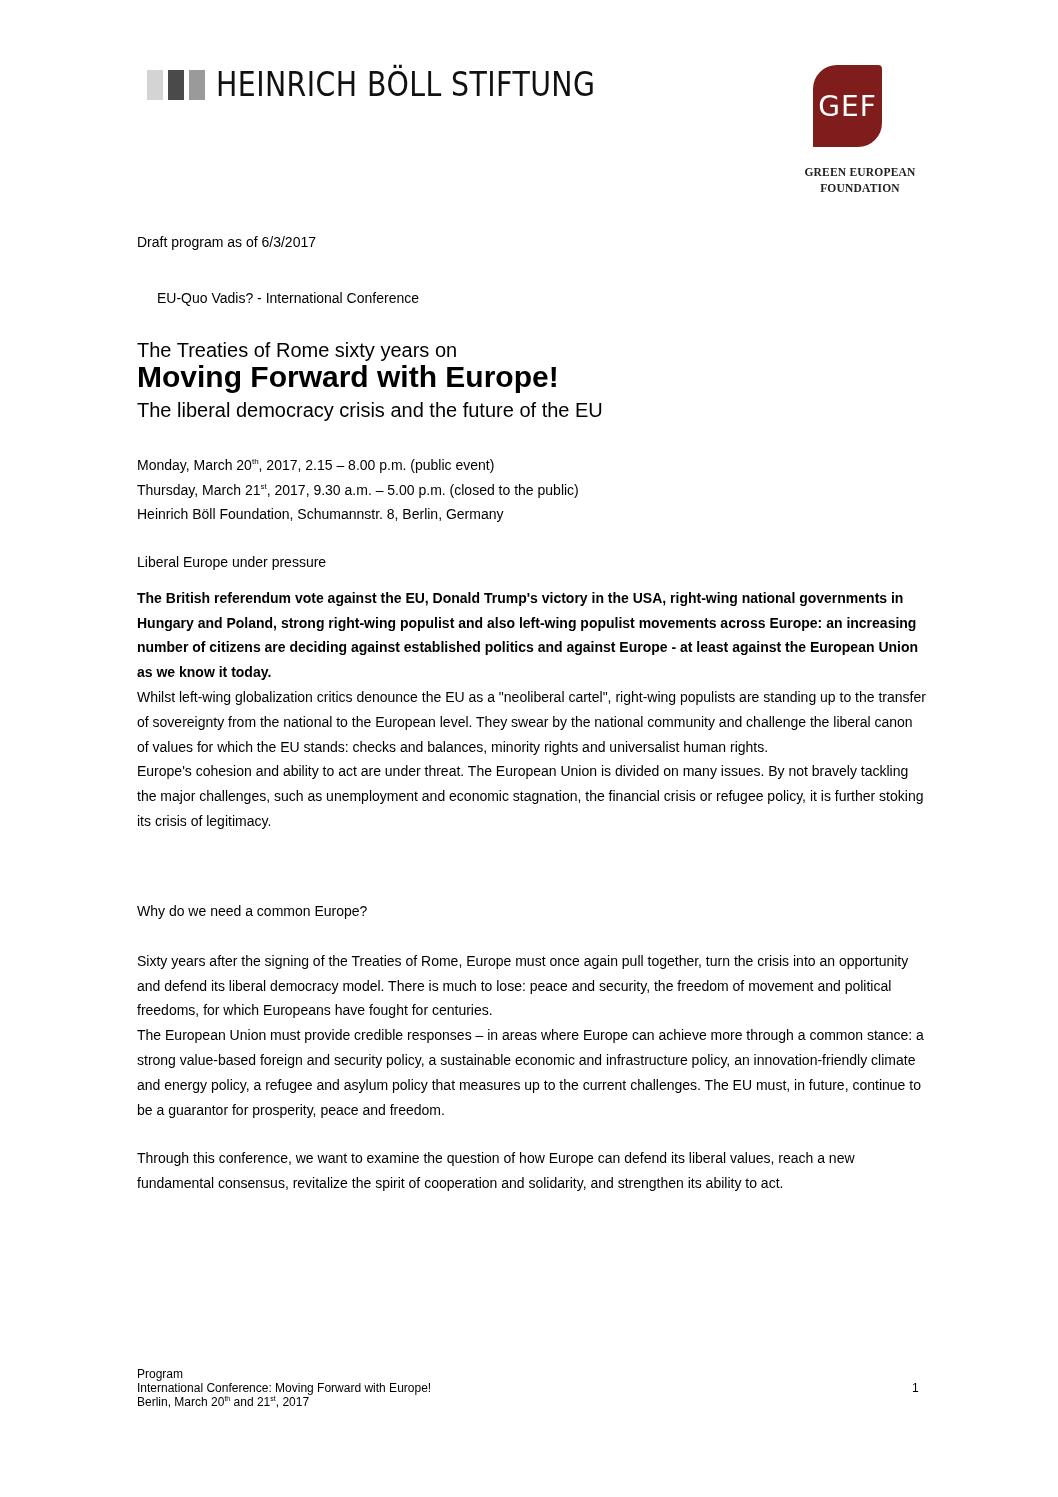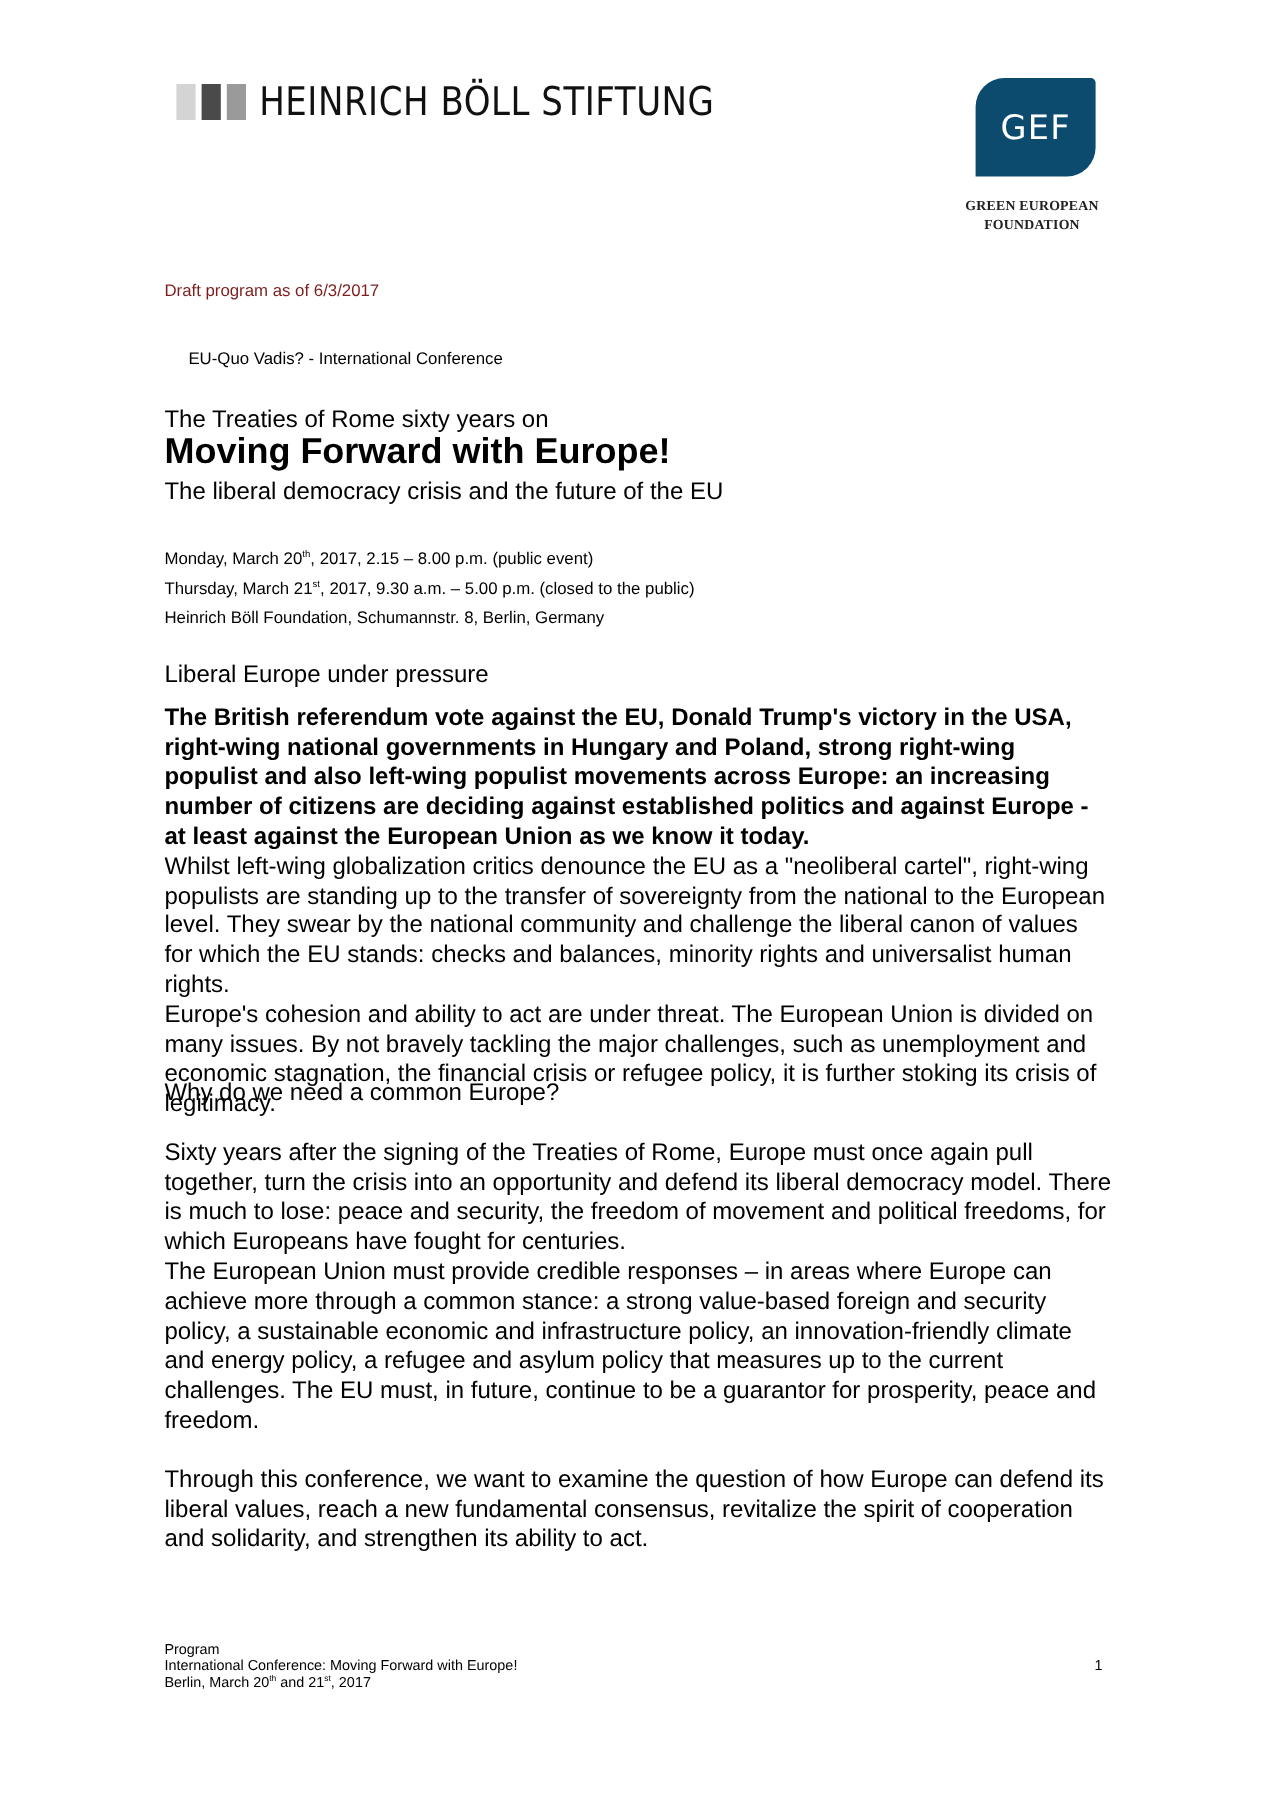--- a/index.html
+++ b/index.html
@@ -12,43 +12,43 @@
   
   .hbs-logo { left: 147px; top: 70px; height: 30px; display: flex; align-items: center; }
   .hbs-sq { width: 16px; height: 30px; margin-right: 5px; }
   .hbs-text {
     font-family: "DejaVu Sans", sans-serif; font-size: 33px; letter-spacing: 0.5px;
     color: #111; margin-left: 6px; line-height: 30px; font-weight: normal;
     transform: scaleX(0.86); transform-origin: left center; white-space: nowrap;
   }
 
   .gef-box {
-    left: 813px; top: 65px; width: 100px; height: 82px;
-    background: #0c4a6e; border-radius: 0 0 0 0;
+    left: 813px; top: 65px; width: 69px; height: 82px;
+    background: #7f1d1d; border-radius: 0 0 0 0;
     border-top-right-radius: 4px; border-bottom-right-radius: 24px;
     border-top-left-radius: 24px;
     color: #fff; font-family: "DejaVu Sans", sans-serif; font-size: 28px;
     display: flex; align-items: center; justify-content: center; letter-spacing: 1px;
   }
   .gef-caption {
     left: 770px; top: 164px; width: 180px; text-align: center;
     font-family: Liberation Serif, serif; font-weight: bold; font-size: 11.5px;
     line-height: 16px; color: #222; letter-spacing: 0.2px;
   }
 
-  .draft { left: 137px; top: 234px; font-size: 14px; color: #7f1d1d; }
+  .draft { left: 137px; top: 234px; font-size: 14px; color: #000000; }
   .eu-quo { left: 137px; top: 290px; font-size: 14px; margin-left: 20px; }
   .subtitle1 { left: 137px; top: 339px; font-size: 20px; }
   .maintitle { left: 137px; top: 360px; font-size: 30px; font-weight: bold; }
   .subtitle2 { left: 137px; top: 399px; font-size: 20px; }
 
   .dates { left: 137px; top: 453px; font-size: 14px; line-height: 24.5px; }
   .dates sup { font-size: 8px; vertical-align: 6px; line-height: 0; }
 
-  .section { left: 137px; font-size: 20px; width: 790px; line-height: 24.8px; }
+  .section { left: 137px; font-size: 14px; width: 790px; line-height: 24.8px; }
   .section p { margin: 0; }
 
   .footer { left: 137px; top: 1367px; font-size: 12px; line-height: 14px; width: 790px; }
   .footer sup { font-size: 7px; vertical-align: 5px; line-height: 0; }
   .page-num { left: 912px; top: 1381px; font-size: 12px; }
 </style>
 </head>
 <body>
 
 <div class="abs hbs-logo">

